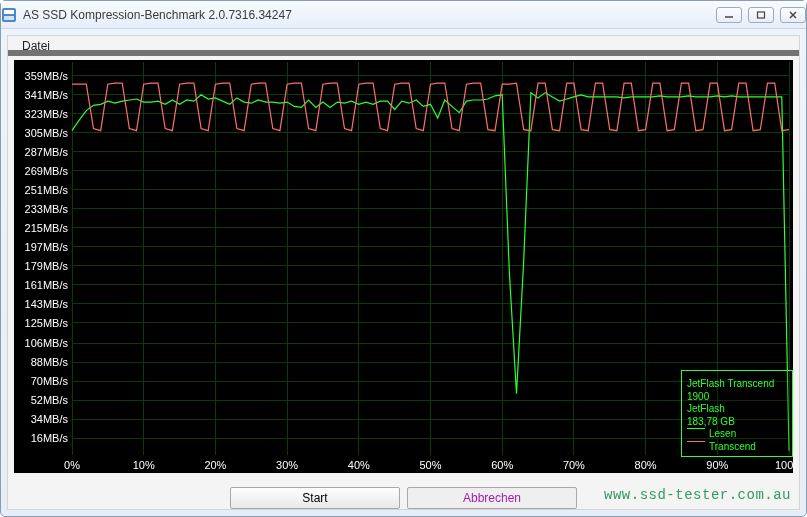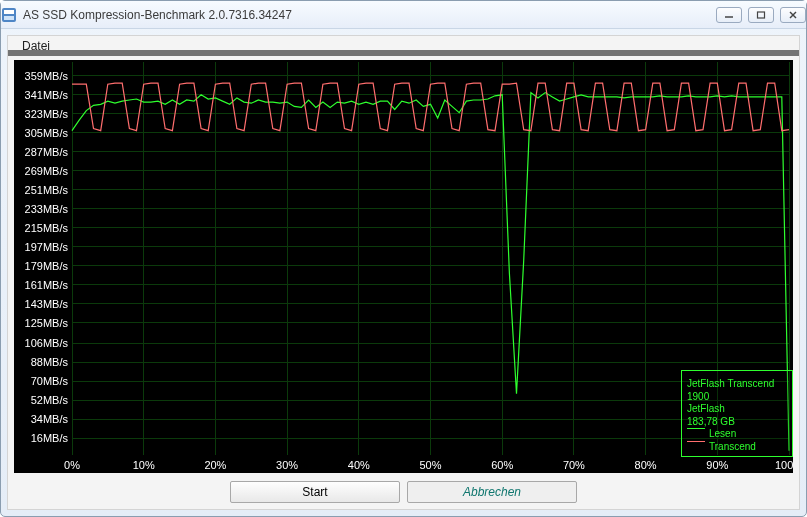--- a/index.html
+++ b/index.html
@@ -79,39 +79,38 @@
     font-size: 10px;
     padding: 7px 5px 3px 5px;
     line-height: 1.25;
     min-width: 112px;
   }
   .legend-row { display: flex; align-items: flex-start; gap: 4px; }
   .legend-swatch { width: 18px; height: 0; border-top: 1px solid; }
   .button-row {
     height: 34px;
     display: flex;
-    align-items: center;
+    align-items: flex-end;
     justify-content: center;
     gap: 7px;
     background: #f4f4f4;
     position: relative;
   }
   .btn {
     width: 170px; height: 22px;
     border: 1px solid #a8a8a8;
     background: linear-gradient(#fefefe, #e8e8e8);
     border-radius: 2px;
     font-size: 12px;
     cursor: pointer;
   }
   .btn[disabled] {
-    color: #0f766e;
+    color: #a21caf;
     cursor: default;
     background: #efefef;
-    font-style: italic;
   }
   .watermark {
     position: absolute;
     right: 8px; bottom: 6px;
     font-family: "Courier New", monospace;
     font-size: 14px;
     color: #2d9c63;
     letter-spacing: 0.5px;
     pointer-events: none;
   }
@@ -233,15 +232,16 @@
         <div class="legend-row">
           <span class="legend-swatch" style="border-color:#ff6e6e"></span>
           <span>Transcend</span>
         </div>
       </div>
     </div>
 
     <div class="button-row">
       <button class="btn">Start</button>
       <button class="btn" disabled="">Abbrechen</button>
+      <div class="watermark">www.ssd-tester.com.au</div>
     </div>
   </div>
 </div>
 
 </body></html>

